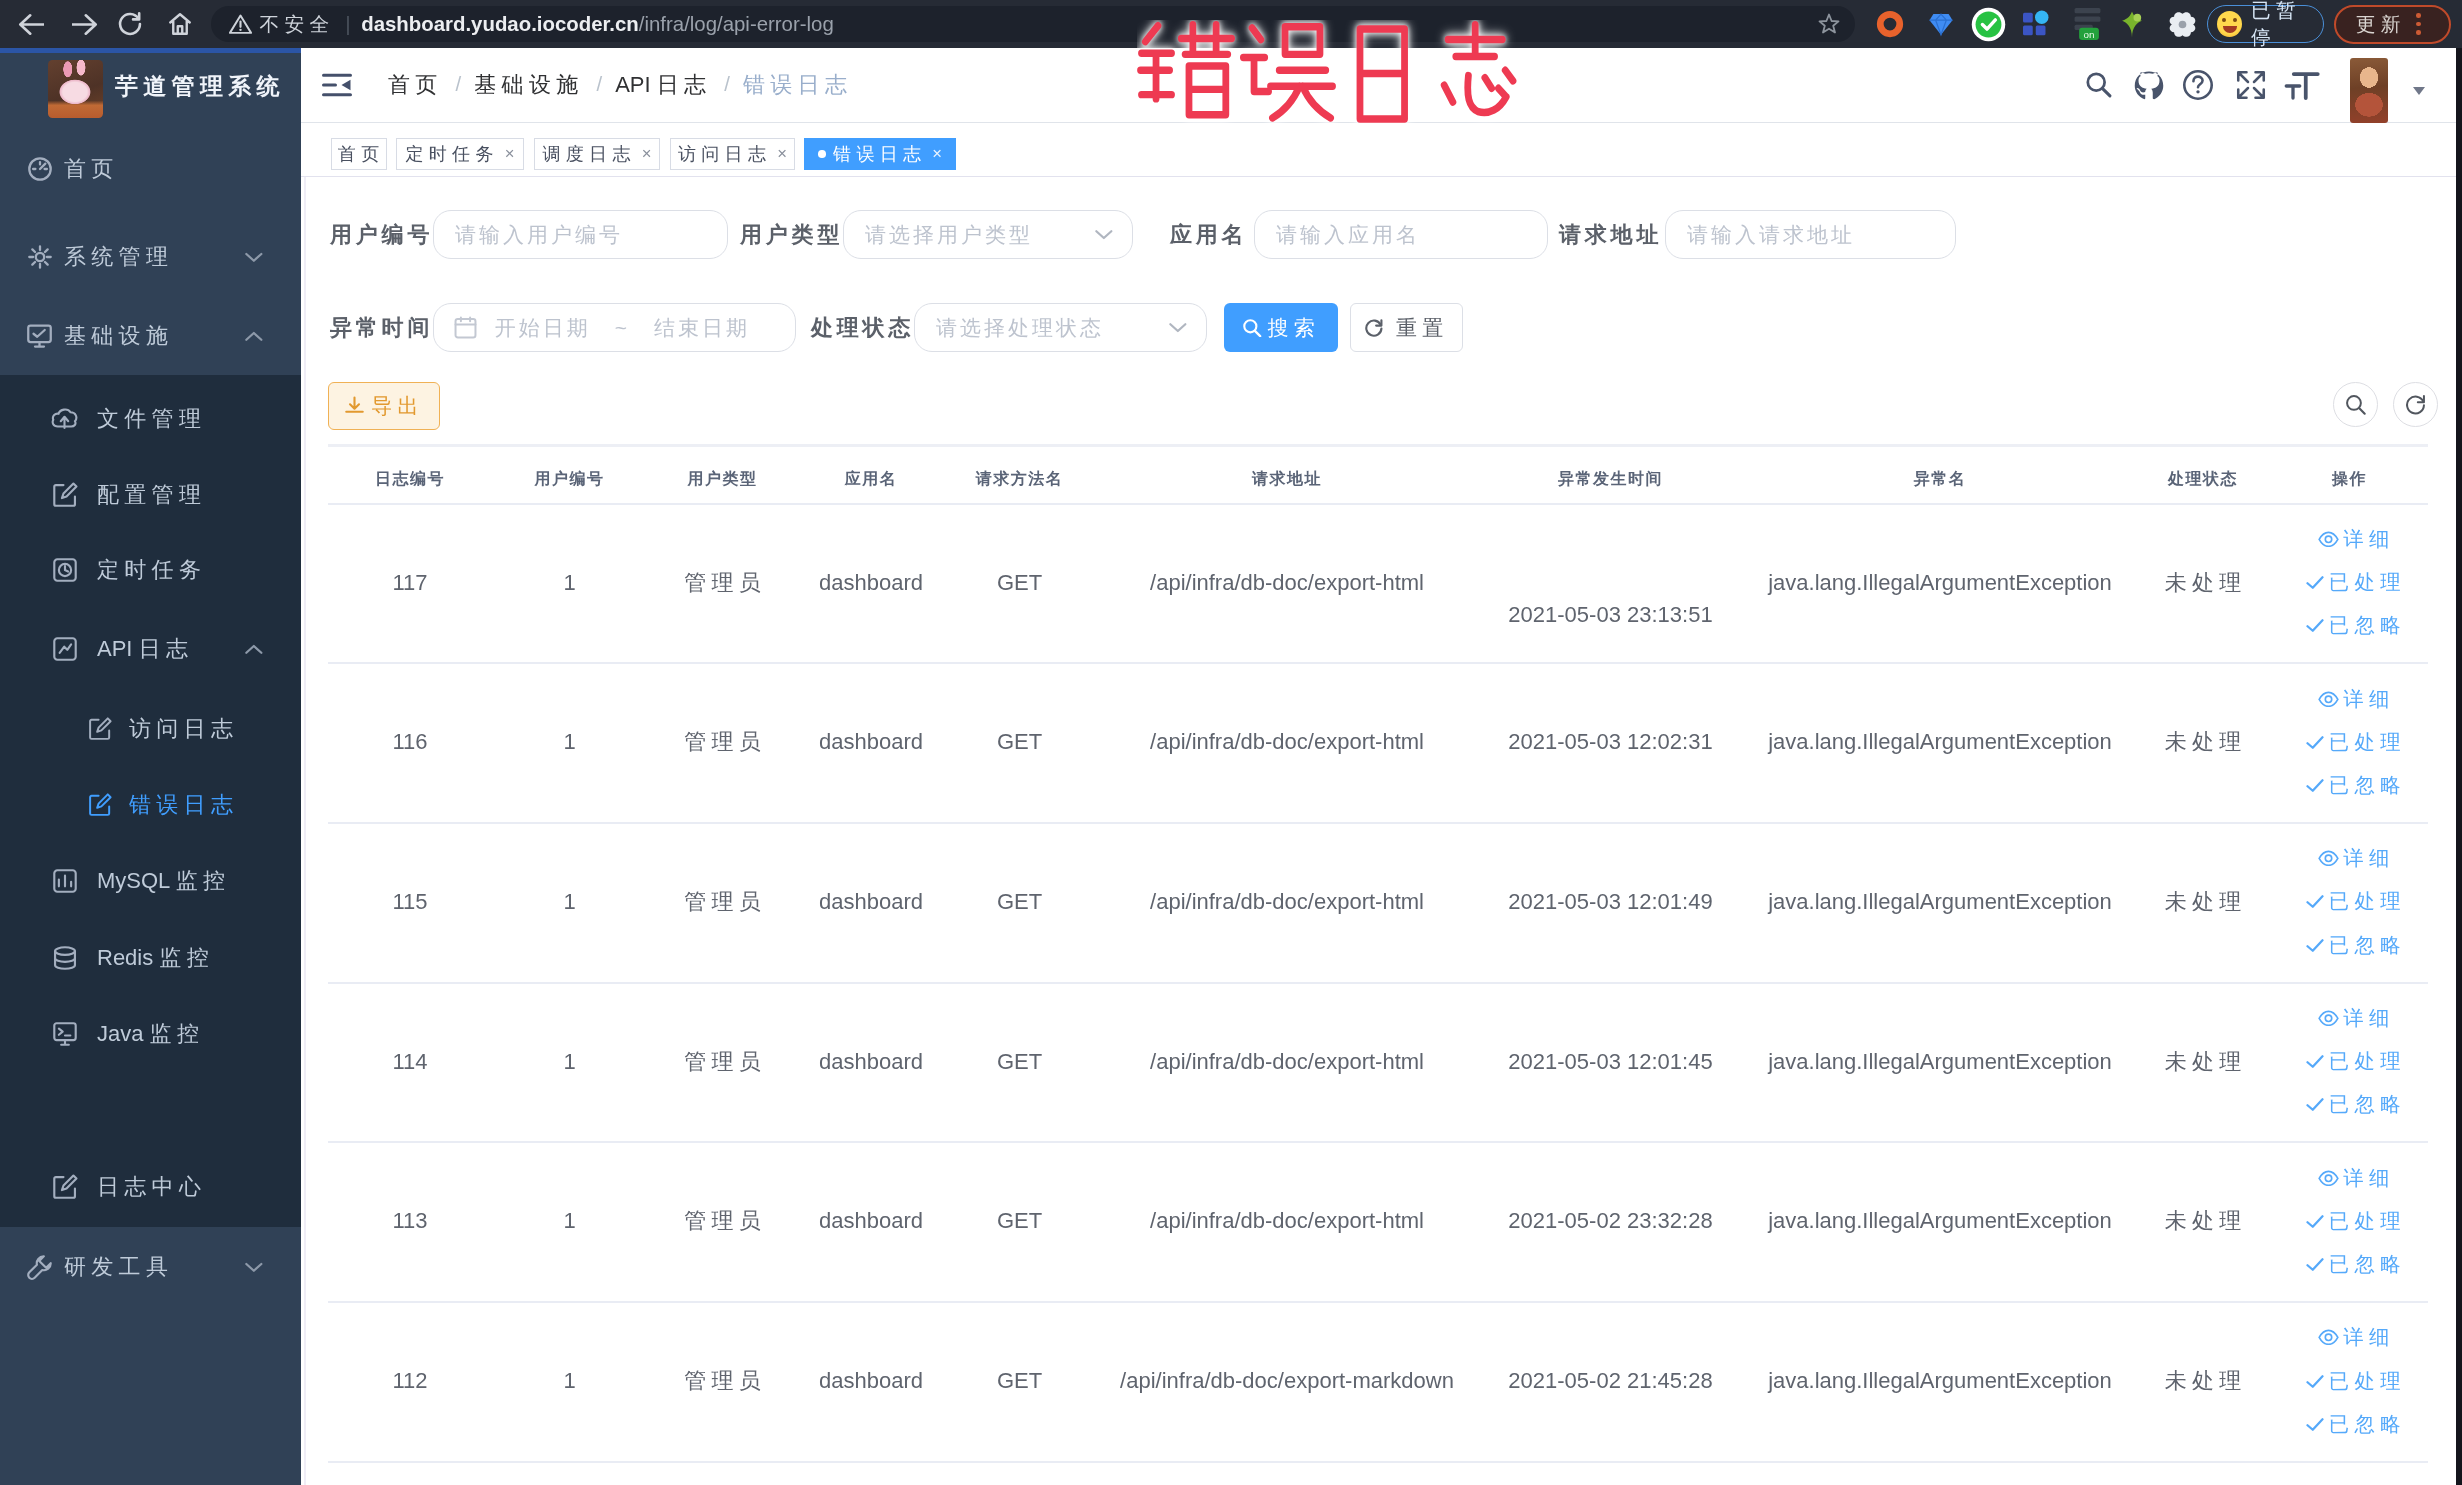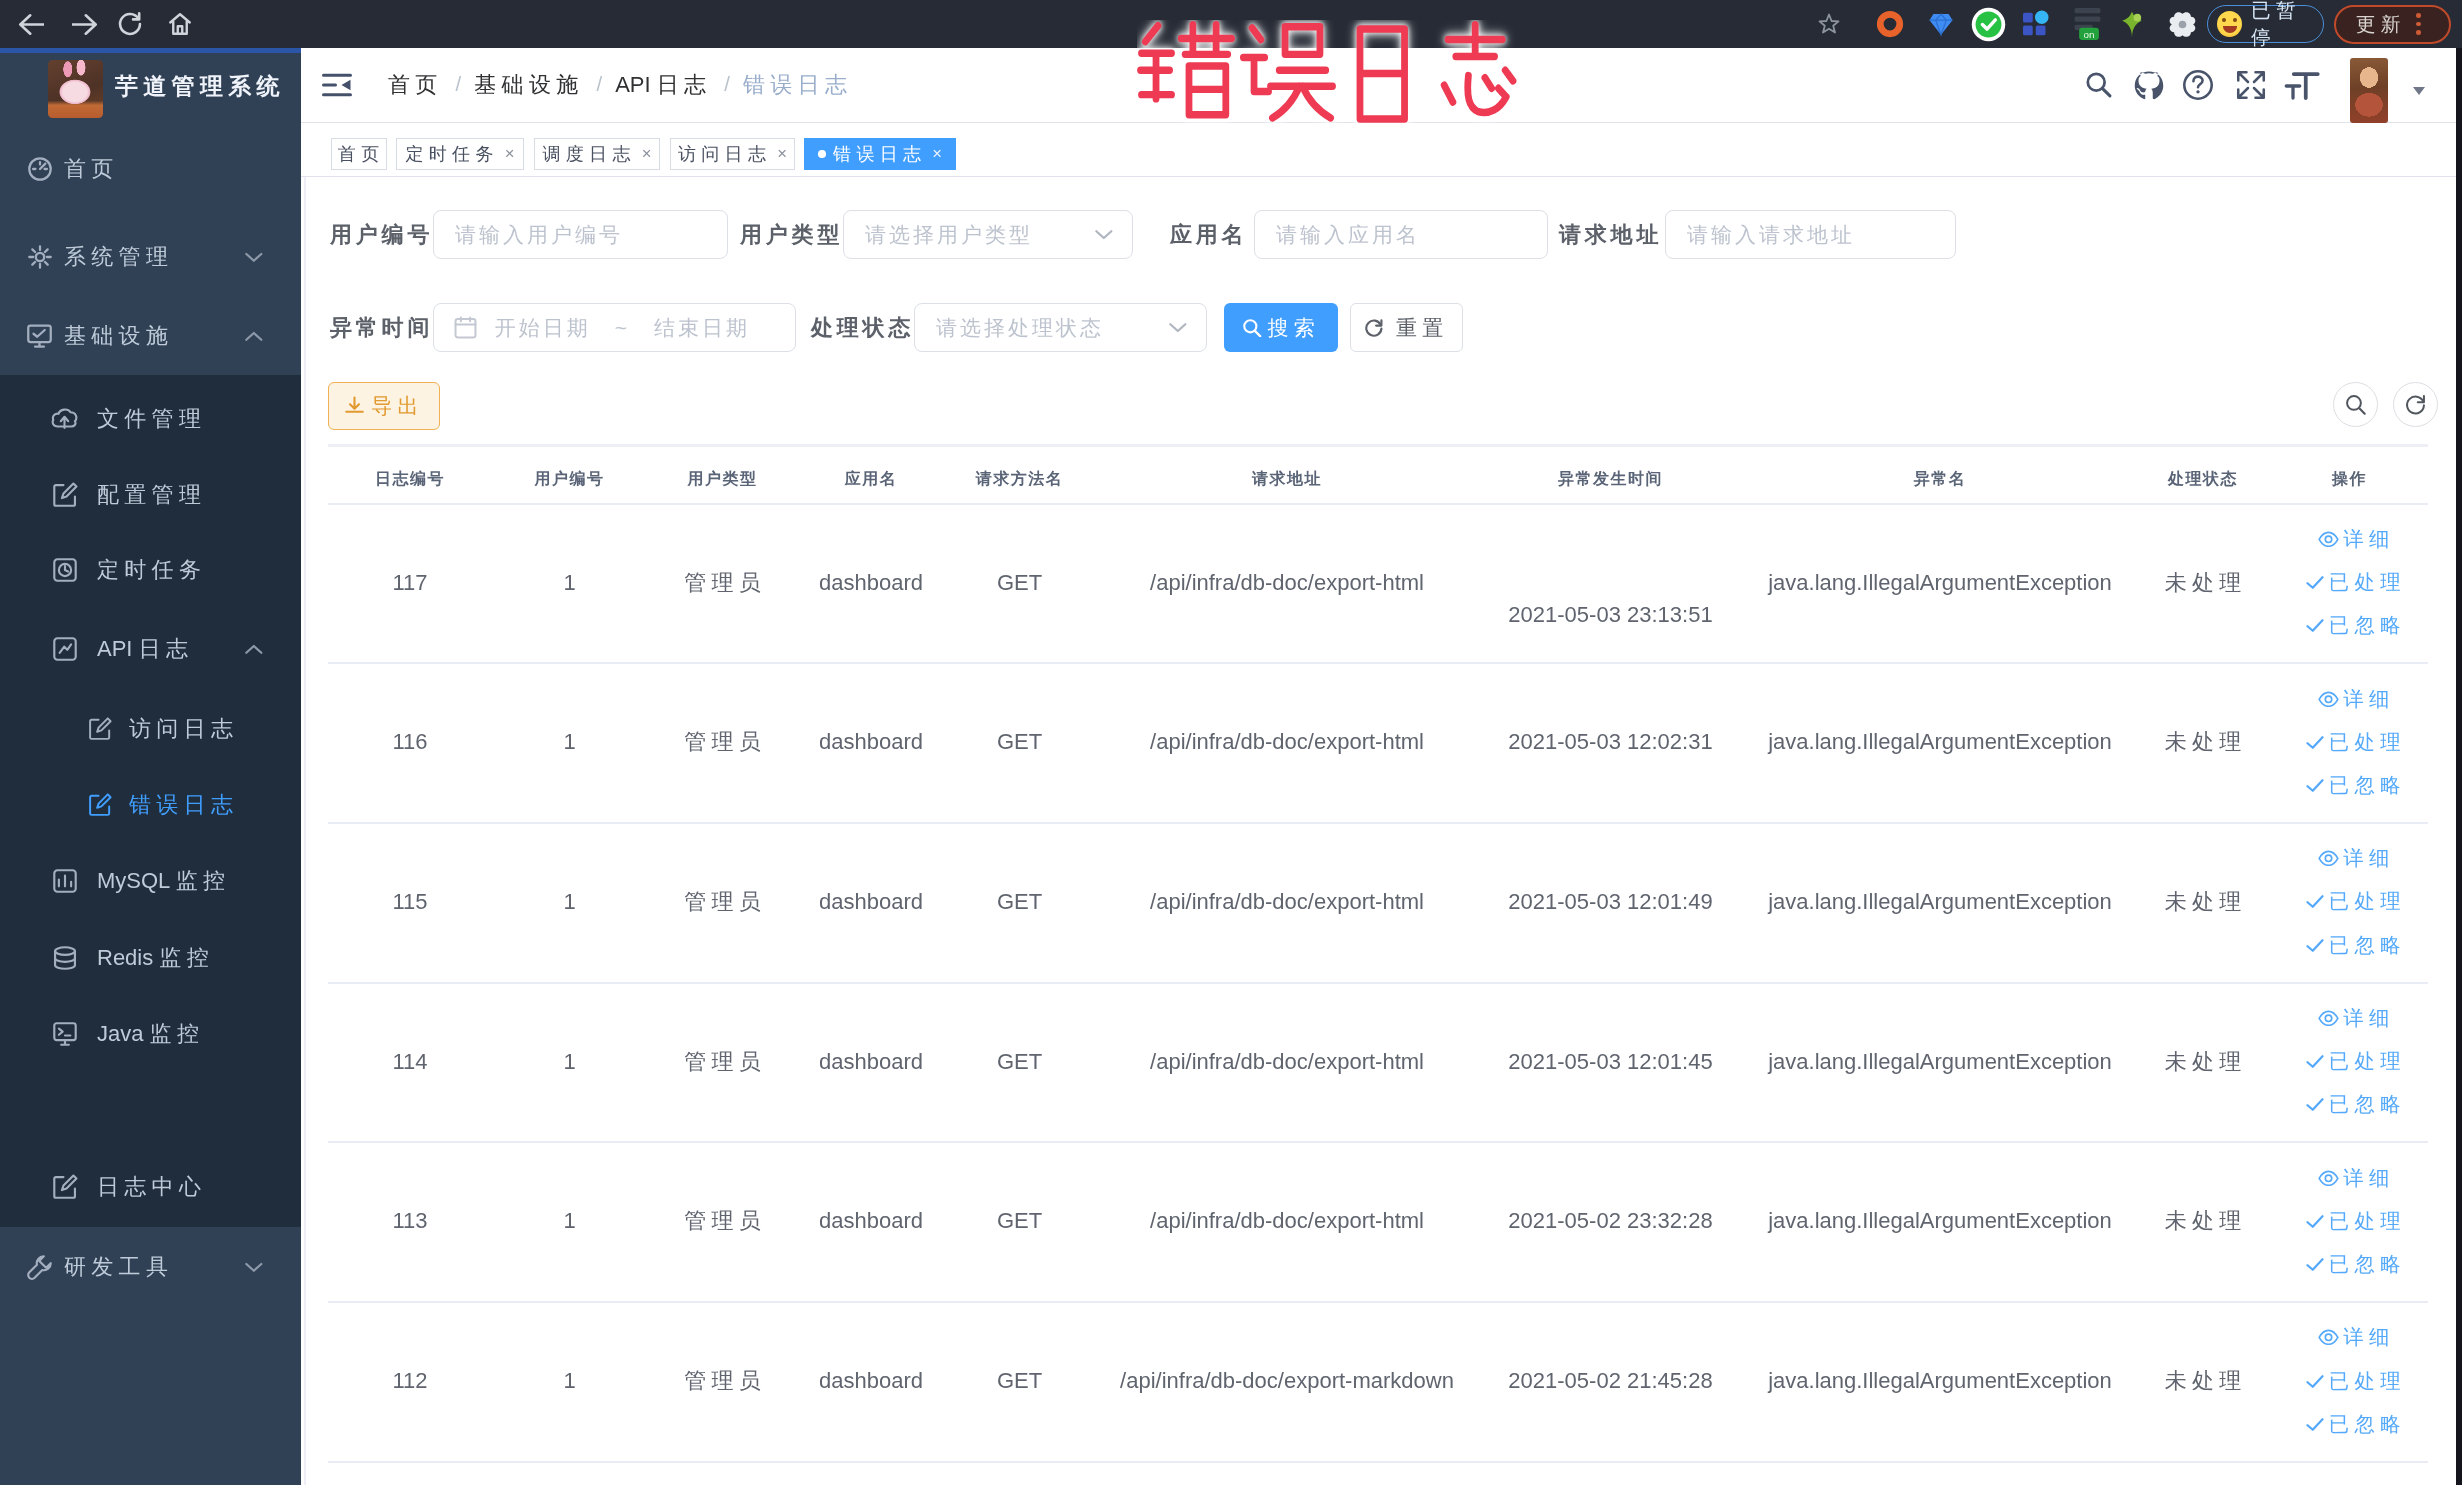--- a/index.html
+++ b/index.html
@@ -48,21 +48,21 @@
 .nbic{position:absolute;top:0;height:73px;display:flex;align-items:center;justify-content:center;color:#49546b}
 
 #tagsbar{position:absolute;left:301px;top:123px;width:2162px;height:54px;background:#fff;border-bottom:1.5px solid #e2e2ee;z-index:5}
 .tag{position:absolute;top:15px;height:32px;border:1.5px solid #d8dce5;background:#fff;color:#495060;font-size:18px;display:flex;align-items:center;justify-content:center;white-space:nowrap}
 .tag .x{font-size:16.7px;color:#8a909c;margin-left:6px}
 .tag.on{background:#409eff;border-color:#409eff;color:#fff}
 .tag.on .x{color:#eaf4ff}
 .dot{display:inline-block;width:7.6px;height:7.6px;border-radius:50%;background:#fff;margin-right:7.6px}
 
 .flabel{position:absolute;height:49px;display:flex;align-items:center;font-size:22px;font-weight:bold;color:#5b6069;letter-spacing:3.8px}
-.finput{position:absolute;height:49px;border:1.5px solid #dcdfe6;border-radius:8px;background:#fff;display:flex;align-items:center;color:#bdc3ce;font-size:21px}
+.finput{position:absolute;height:49px;border:1.5px solid #dcdfe6;border-radius:18px;background:#fff;display:flex;align-items:center;color:#bdc3ce;font-size:21px}
 .finput .ph{margin-left:21px;letter-spacing:3px;white-space:nowrap}
 .finput .arr{position:absolute;right:18px;color:#b0b6c0}
 .btn{position:absolute;height:49px;border-radius:6px;display:flex;align-items:center;justify-content:center;font-size:21px}
 
 .hcell{position:absolute;height:53px;display:flex;align-items:center;justify-content:center;font-size:16px;font-weight:bold;color:#5a6477;letter-spacing:1.5px}
 .tcell{position:absolute;height:53px;display:flex;align-items:center;justify-content:center;font-size:22px;color:#5f646e;white-space:nowrap}
 .sep{position:absolute;height:1.5px;background:#e9ecf4;left:328px;width:2100px}
 .alink{position:absolute;left:0;width:151px;height:30px;display:flex;align-items:center;justify-content:center;color:#55a9fa;font-size:20.4px}
 .alink svg{margin-right:4.5px}
 #scrollbar{position:absolute;left:2456px;top:48px;width:6px;height:1437px;background:#14151c;z-index:60}
@@ -84,20 +84,31 @@
   <div class="navic" style="left:115px;width:30px">
     <svg class="ic" width="26" height="26" viewBox="0 0 34 34">
         <path d="M28 10 A13 13 0 1 0 30 17" stroke="#cfd3da" stroke-width="3.4" fill="none" stroke-linecap="round"></path>
         <path d="M29 3 L29 11 L21 11" stroke="#cfd3da" stroke-width="3.4" fill="none" stroke-linecap="round" stroke-linejoin="round"></path>
       </svg>
   </div>
   <div class="navic" style="left:164px;width:32px">
     <svg class="ic" width="26" height="24" viewBox="0 0 34 32">
         <path d="M4 14 L17 3 L30 14 M8 12 V29 H26 V12 M14 29 V19 H20 V29" stroke="#cfd3da" stroke-width="3.2" fill="none" stroke-linejoin="round" stroke-linecap="round"></path>
       </svg>
+  </div>
+  <div id="urlpill">
+    <svg style="margin-left:18px" width="23" height="20.4" viewBox="0 0 30 27">
+        <path d="M15 2 L29 25 H1 Z" fill="none" stroke="#cdd2d9" stroke-width="2.6" stroke-linejoin="round"></path>
+        <path d="M15 10 V17" stroke="#cdd2d9" stroke-width="2.8" stroke-linecap="round"></path>
+        <circle cx="15" cy="21" r="1.6" fill="#cdd2d9"></circle>
+      </svg>
+    <span class="nsafe cj">不安全</span>
+    <span class="psep">|</span>
+    <span class="u1">dashboard.yudao.iocoder.cn</span>
+      <span class="u2">/infra/log/api-error-log</span>
   </div>
   <div class="ext" style="left:1817px">
     <svg class="ic" width="24" height="24" viewBox="0 0 24 24">
         <path d="M12 2.5 L14.6 9 L21.5 9.4 L16.2 13.8 L18 20.5 L12 16.7 L6 20.5 L7.8 13.8 L2.5 9.4 L9.4 9 Z" stroke="#8d949d" stroke-width="1.8" fill="none" stroke-linejoin="round"></path>
       </svg>
   </div>
   <div class="ext" style="left:1875px">
     <svg class="ic" width="30" height="30" viewBox="0 0 40 40">
         <circle cx="20" cy="20" r="13" fill="none" stroke="#e8622c" stroke-width="9"></circle>
       </svg>

